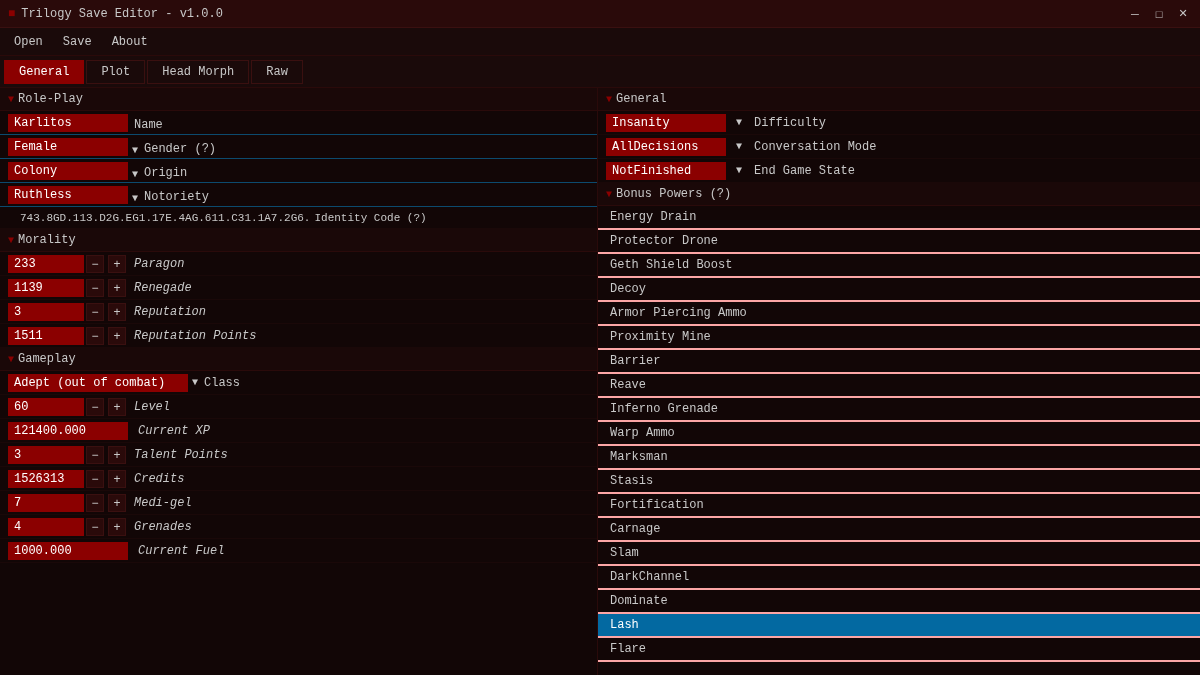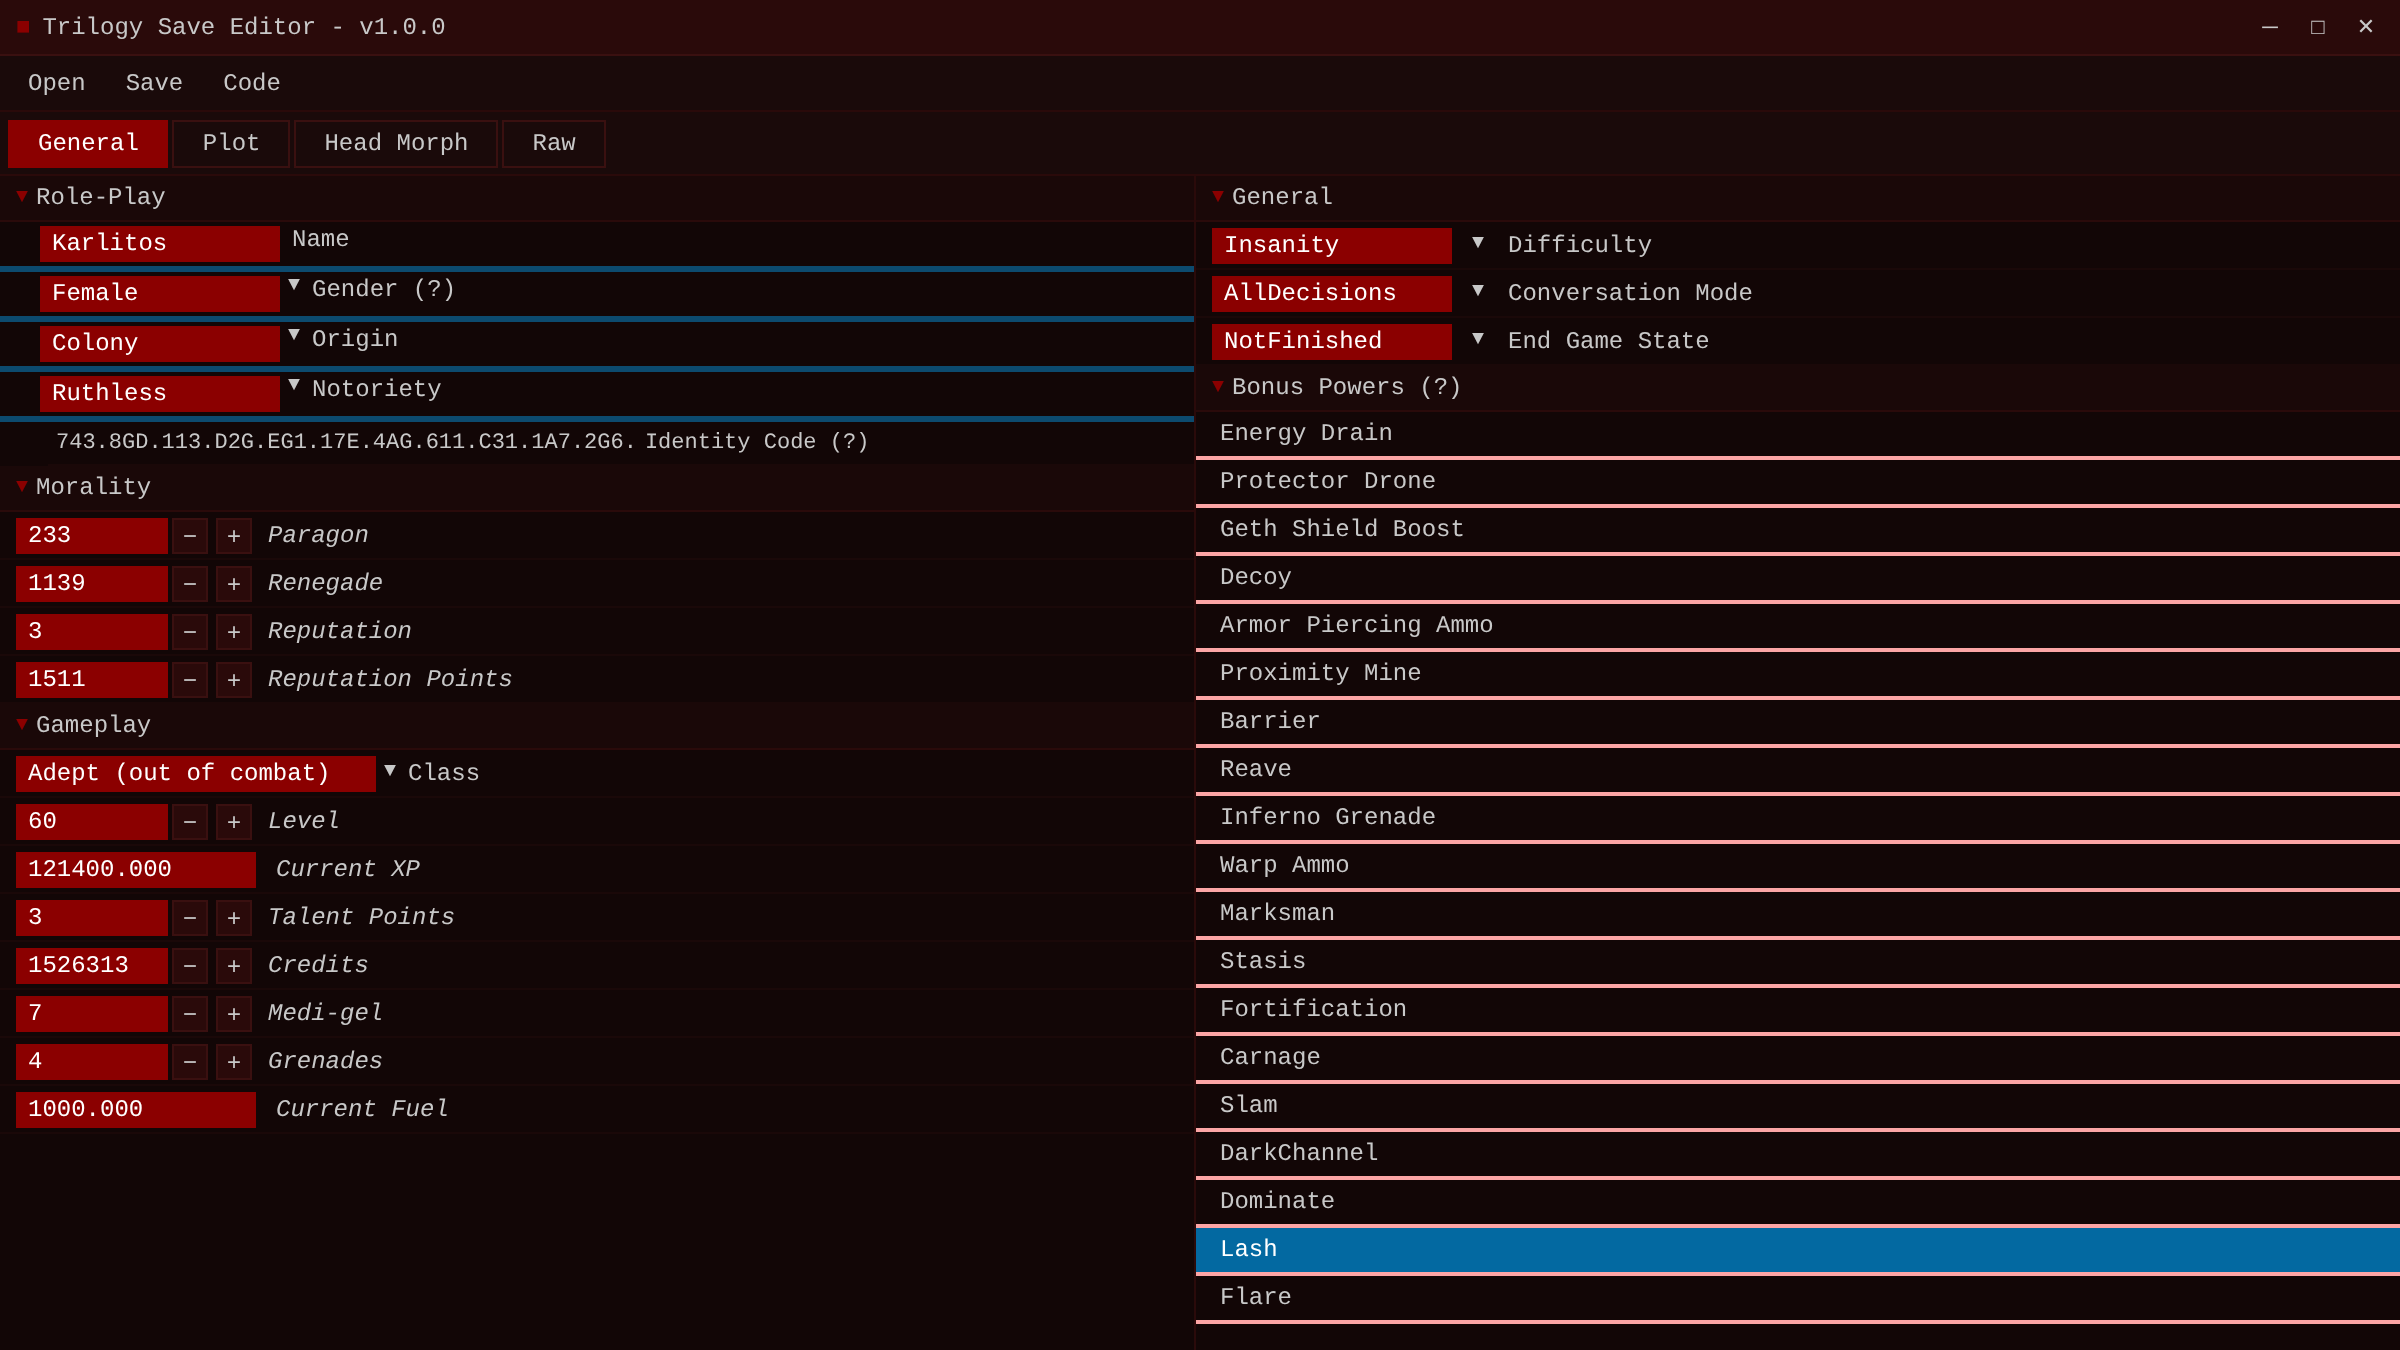--- a/index.html
+++ b/index.html
@@ -119,23 +119,23 @@
       border-bottom: 1px solid #2a0a0a;
     }
     .section-header .arrow {
       color: #8b0000;
       font-size: 10px;
     }
 
     
     .form-row {
       display: flex;
-      align-items: flex-start;
-      padding: 2px 20px;
-      border-bottom: 3px solid #0c4a6e;
+      align-items: flex-end;
+      padding: 2px 8px;
+      border-bottom: 1px solid #0c4a6e;
       min-height: 24px;
     }
 
     .field-value {
       background: #8b0000;
       color: #ffffff;
       padding: 2px 6px;
       min-width: 120px;
       font-size: 12px;
     }
@@ -185,28 +185,27 @@
       margin: 0 2px;
     }
     .num-label {
       color: #c8c8c8;
       margin-left: 6px;
       font-style: italic;
     }
 
     
     .identity-row {
-      padding: 2px 4px;
+      padding: 2px 20px;
       border-bottom: 1px solid #1a0808;
       color: #c8c8c8;
       font-size: 11px;
       min-height: 22px;
       display: flex;
       align-items: center;
-      margin-left: 24px;
     }
 
     
     .class-row {
       display: flex;
       align-items: center;
       padding: 2px 8px;
       border-bottom: 1px solid #1a0808;
       min-height: 24px;
     }
@@ -249,21 +248,21 @@
   <div id="titlebar-controls">
     <button class="titlebar-btn">─</button>
     <button class="titlebar-btn">□</button>
     <button class="titlebar-btn" id="close-btn">✕</button>
   </div>
 </div>
 
 <div id="menubar">
   <div class="menu-item">Open</div>
   <div class="menu-item">Save</div>
-  <div class="menu-item">Code</div>
+  <div class="menu-item">About</div>
 </div>
 
 <div id="tabbar">
   <div class="tab active">General</div>
   <div class="tab">Plot</div>
   <div class="tab">Head Morph</div>
   <div class="tab">Raw</div>
 </div>
 
 <div id="main-content">

